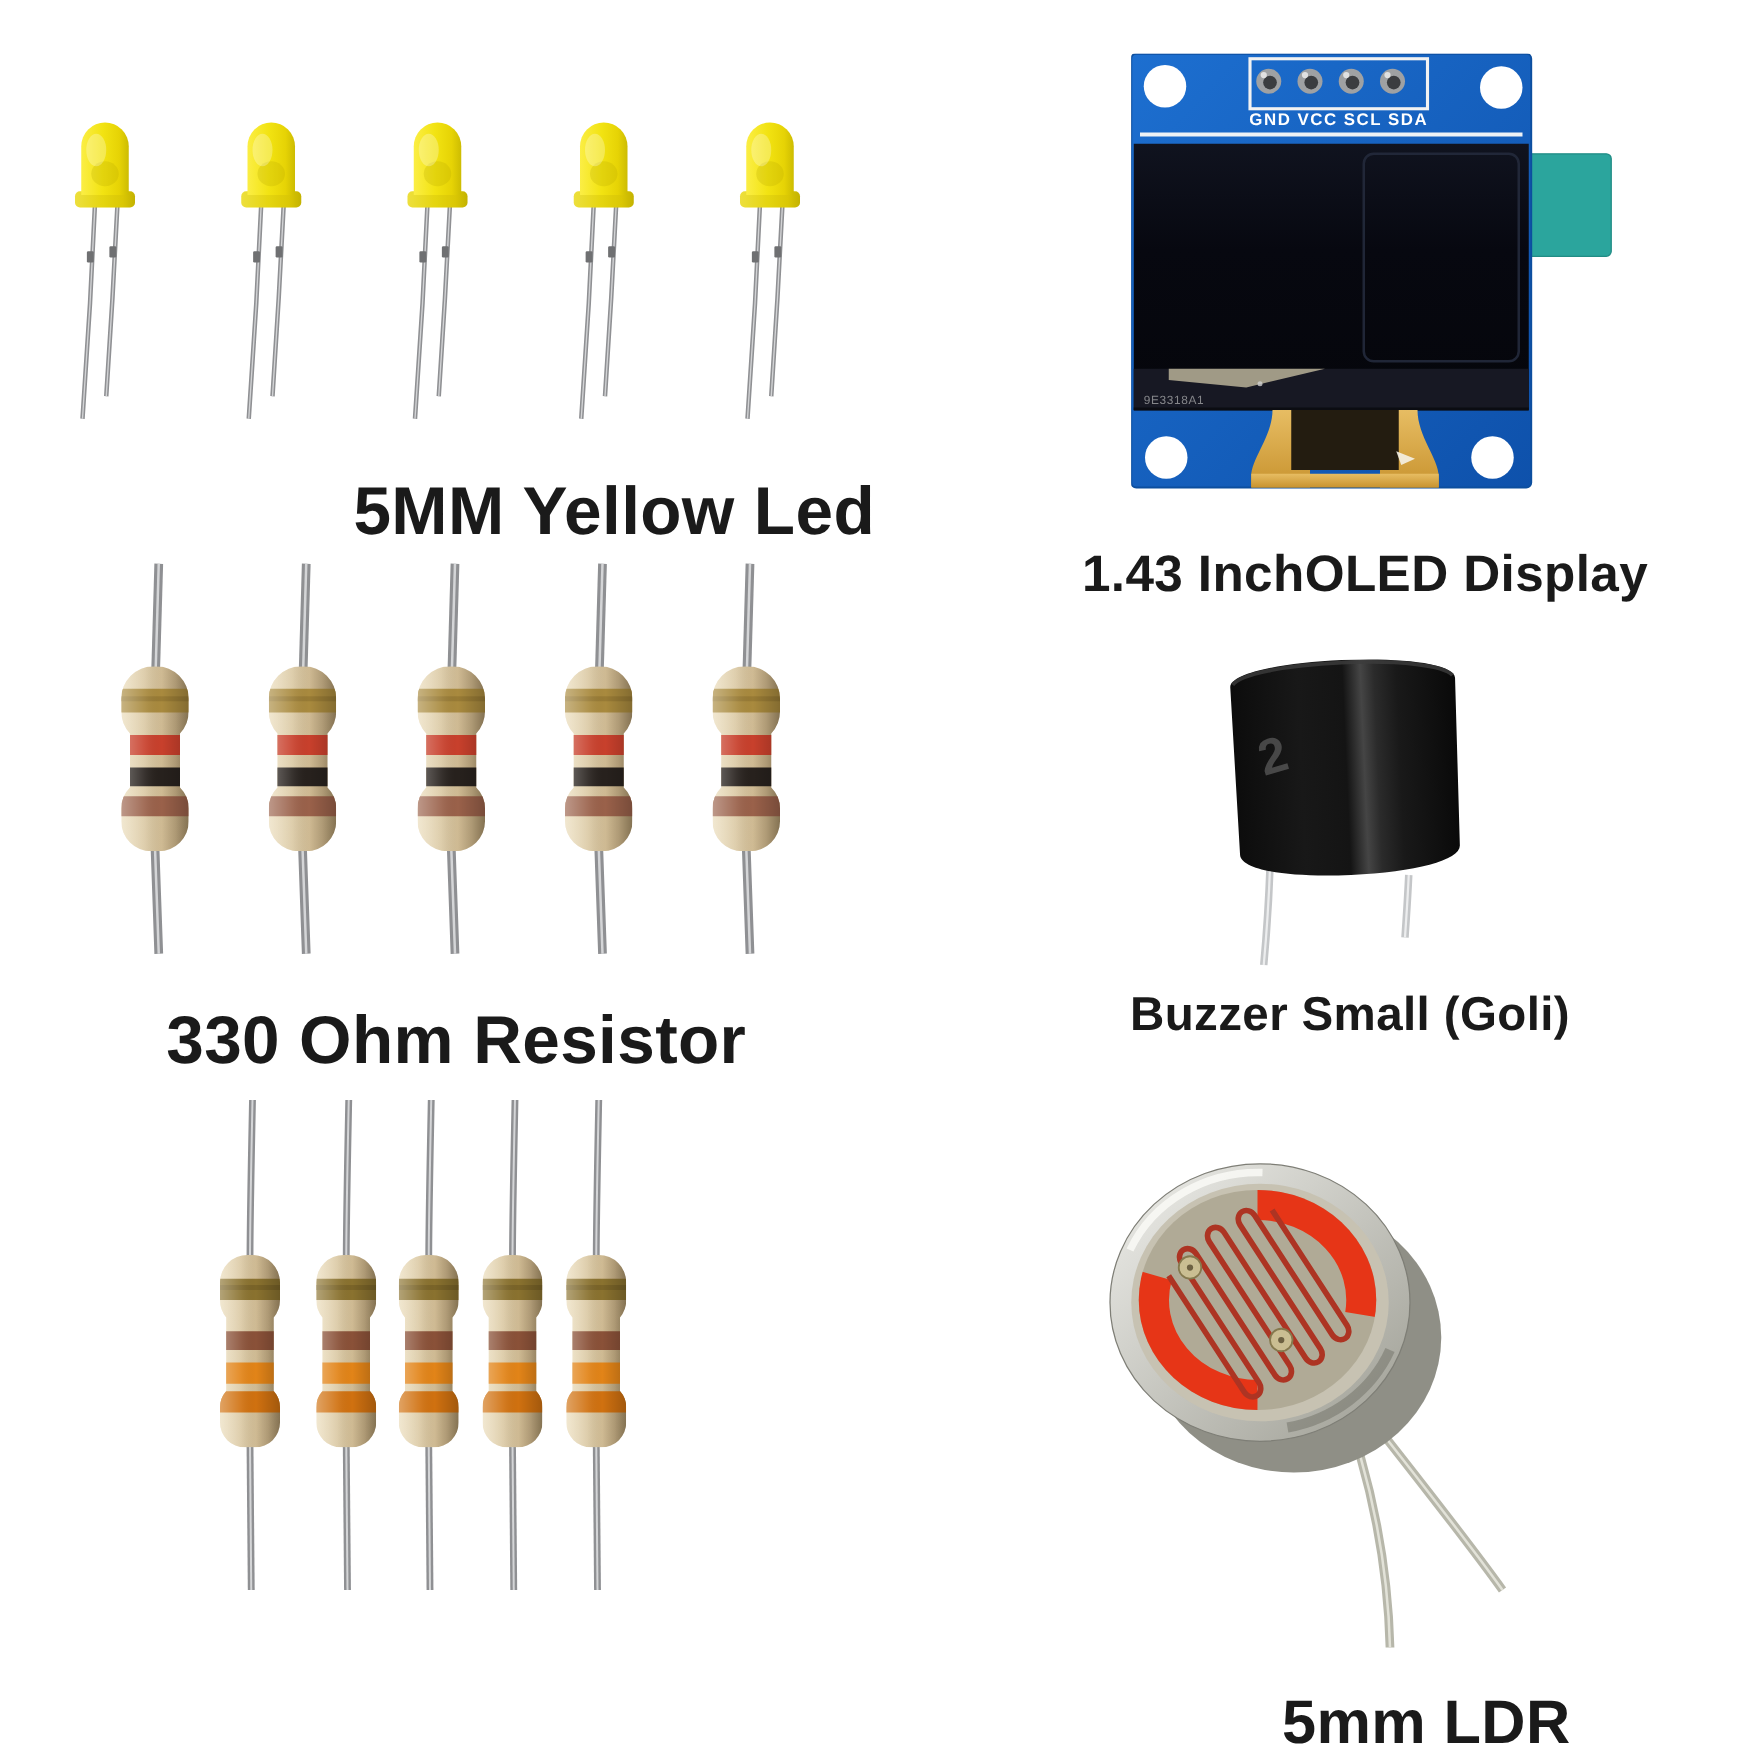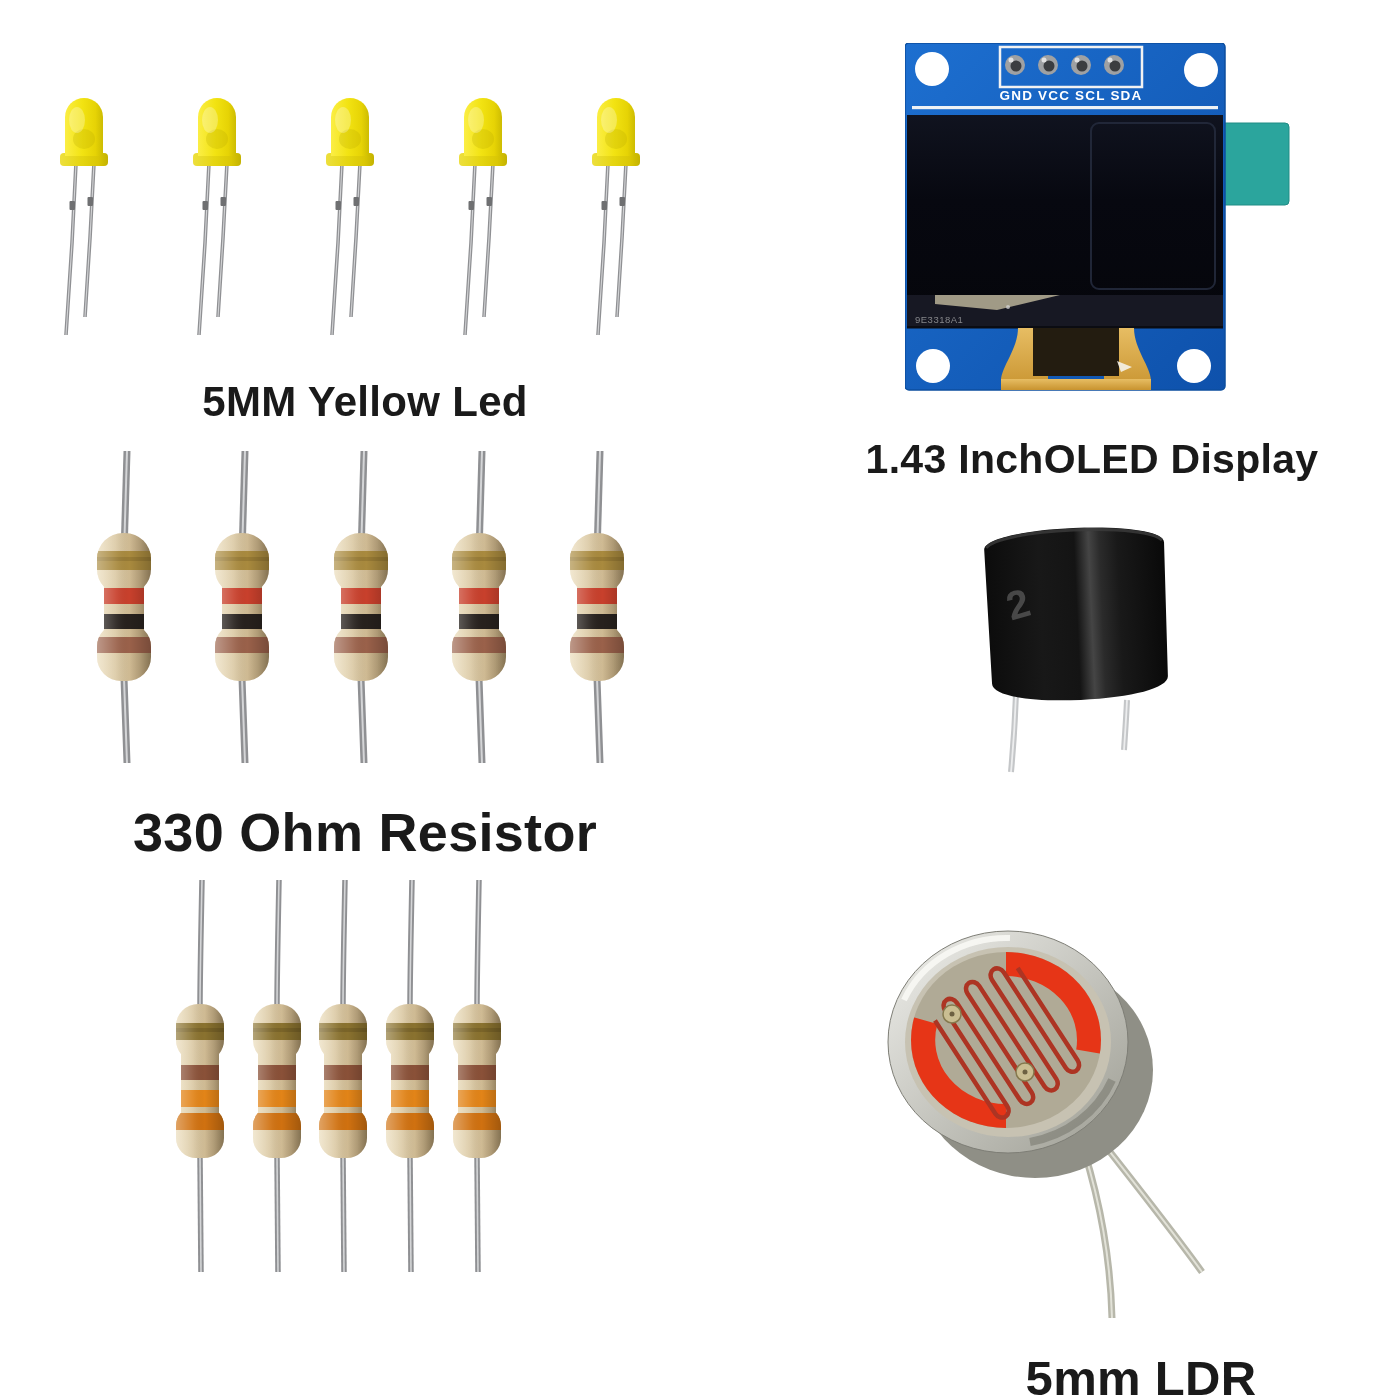--- a/index.html
+++ b/index.html
@@ -1,21 +1,21 @@
 <!DOCTYPE html>
 <html><head>
 <meta charset="utf-8">
 <style>
   html,body{margin:0;padding:0;background:#ffffff;}
   #canvas{position:relative;width:1400px;height:1400px;background:#ffffff;overflow:hidden;
           font-family:"Liberation Sans",sans-serif;}
   .comp{position:absolute;display:block;}
   .label{position:absolute;font-family:"Liberation Sans",sans-serif;font-weight:800;
          color:#1a1a1a;text-align:center;white-space:nowrap;letter-spacing:0.3px;}
-  #led-label{left:30px;top:378px;width:670px;font-size:42px;}
+  #led-label{left:30px;top:378px;width:670px;font-size:54px;text-align:right;}
   #oled-label{left:842px;top:436px;width:500px;font-size:41px;}
   #r330-label{left:30px;top:801px;width:670px;font-size:54px;}
   #buzzer-label{left:840px;top:791px;width:480px;font-size:38px;}
   #buzzer-voltage{left:840px;top:846px;width:480px;font-size:38px;}
   #r10k-label{left:30px;top:1331px;width:670px;font-size:41px;}
   #ldr-label{left:871px;top:1350px;width:540px;font-size:49px;}
   svg text{font-family:"Liberation Sans",sans-serif;}
 </style>
 </head>
 <body>
@@ -216,20 +216,21 @@
     <path d="M41,172 C40,200 38,228 36,250" stroke="#c4c6c8" stroke-width="6" fill="none"></path>
     <path d="M41,172 C40,200 38,228 36,250" stroke="#ecedee" stroke-width="1.8" fill="none"></path>
     <path d="M152,178 C151,200 150,212 149,228" stroke="#c4c6c8" stroke-width="6" fill="none"></path>
     <path d="M152,178 C151,200 150,212 149,228" stroke="#ecedee" stroke-width="1.8" fill="none"></path>
     <g transform="rotate(-2.5 102 90)">
       <path d="M12,24 C12,13 52,6 102,6 C152,6 192,13 192,24 L190,158 C190,170 154,178 102,178 C50,178 14,170 14,158 Z" fill="url(#gradBuzz)"></path>
       <path d="M14,22 C20,14 55,8 102,8 C149,8 184,14 190,22" stroke="#3c3c3c" stroke-width="3" fill="none" opacity="0.8"></path>
       <text x="36" y="96" transform="rotate(-14 36 96)" font-size="40" font-weight="bold" fill="#7d7d7d" opacity="0.5">2</text>
     </g>
   </svg>
+  <div class="label" id="buzzer-label">Buzzer Small (Goli)</div>
 
   <div>
     <svg class="comp" style="left:150px;top:876px;width:100px;height:400px" viewBox="0 0 100 400">
         <use href="#sym-r10k"></use>
       </svg>
     <svg class="comp" style="left:227px;top:876px;width:100px;height:400px" viewBox="0 0 100 400">
         <use href="#sym-r10k"></use>
       </svg>
     <svg class="comp" style="left:293px;top:876px;width:100px;height:400px" viewBox="0 0 100 400">
         <use href="#sym-r10k"></use>

